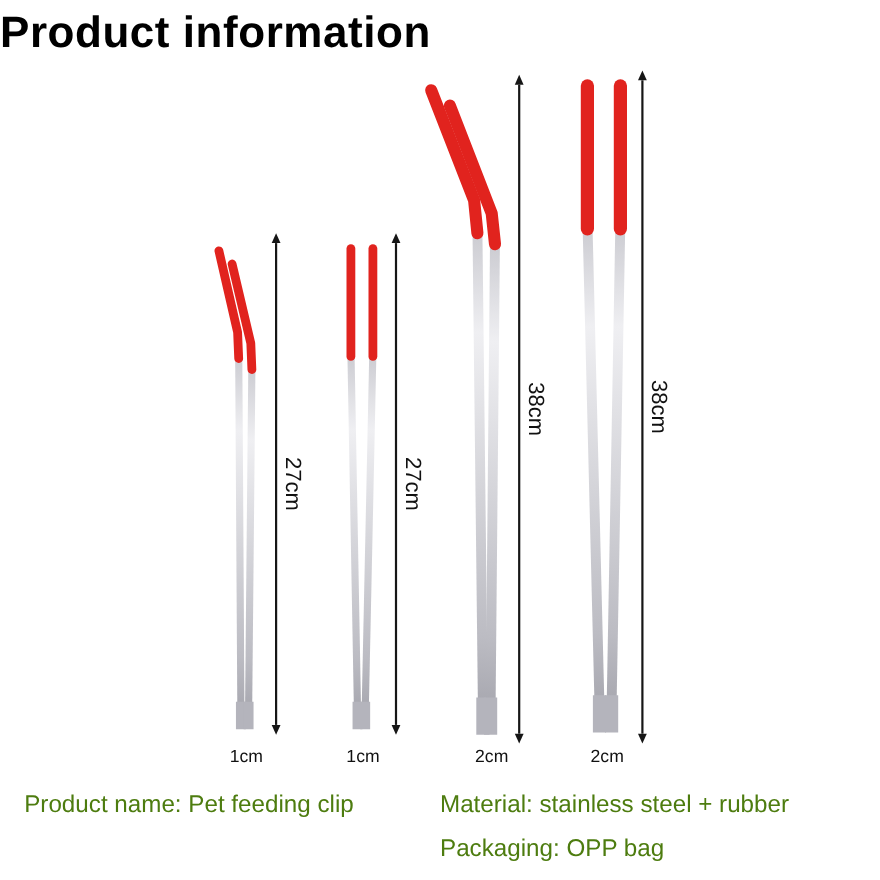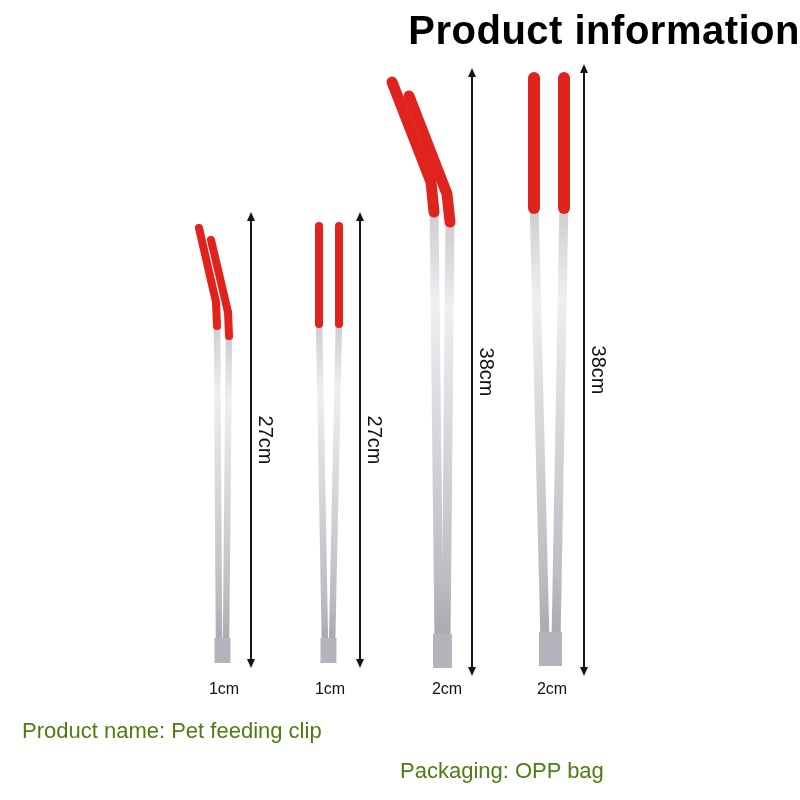--- a/index.html
+++ b/index.html
@@ -9,21 +9,21 @@
     background: #ffffff;
     font-family: "Liberation Sans", sans-serif;
     color: #000;
     overflow: hidden;
     position: relative;
   }
   .title {
     margin: 0;
     padding-top: 8px;
     height: 50px;
-    text-align: right;
+    text-align: left;
     font-size: 40px;
     font-weight: 800;
     letter-spacing: 0.5px;
     font-family: "Liberation Sans", sans-serif;
   }
   .scene { position: relative; width: 800px; height: 742px; }
   .tweezer { position: absolute; }
   .dim {
     position: absolute;
     display: flex;
@@ -151,15 +151,16 @@
     <div class="arrow-down"></div>
     <span class="dim-label">38cm</span>
   </div>
 
   <div class="wlabel" style="left:194px; top:630px;">1cm</div>
   <div class="wlabel" style="left:300px; top:630px;">1cm</div>
   <div class="wlabel" style="left:417px; top:630px;">2cm</div>
   <div class="wlabel" style="left:522px; top:630px;">2cm</div>
 
   <div class="info-item" style="left:22px; top:668px;">Product name: Pet feeding clip</div>
+  <div class="info-item" style="left:400px; top:668px;">Material: stainless steel + rubber</div>
   <div class="info-item" style="left:400px; top:708px;">Packaging: OPP bag</div>
 
 </div>
 
 </body></html>

